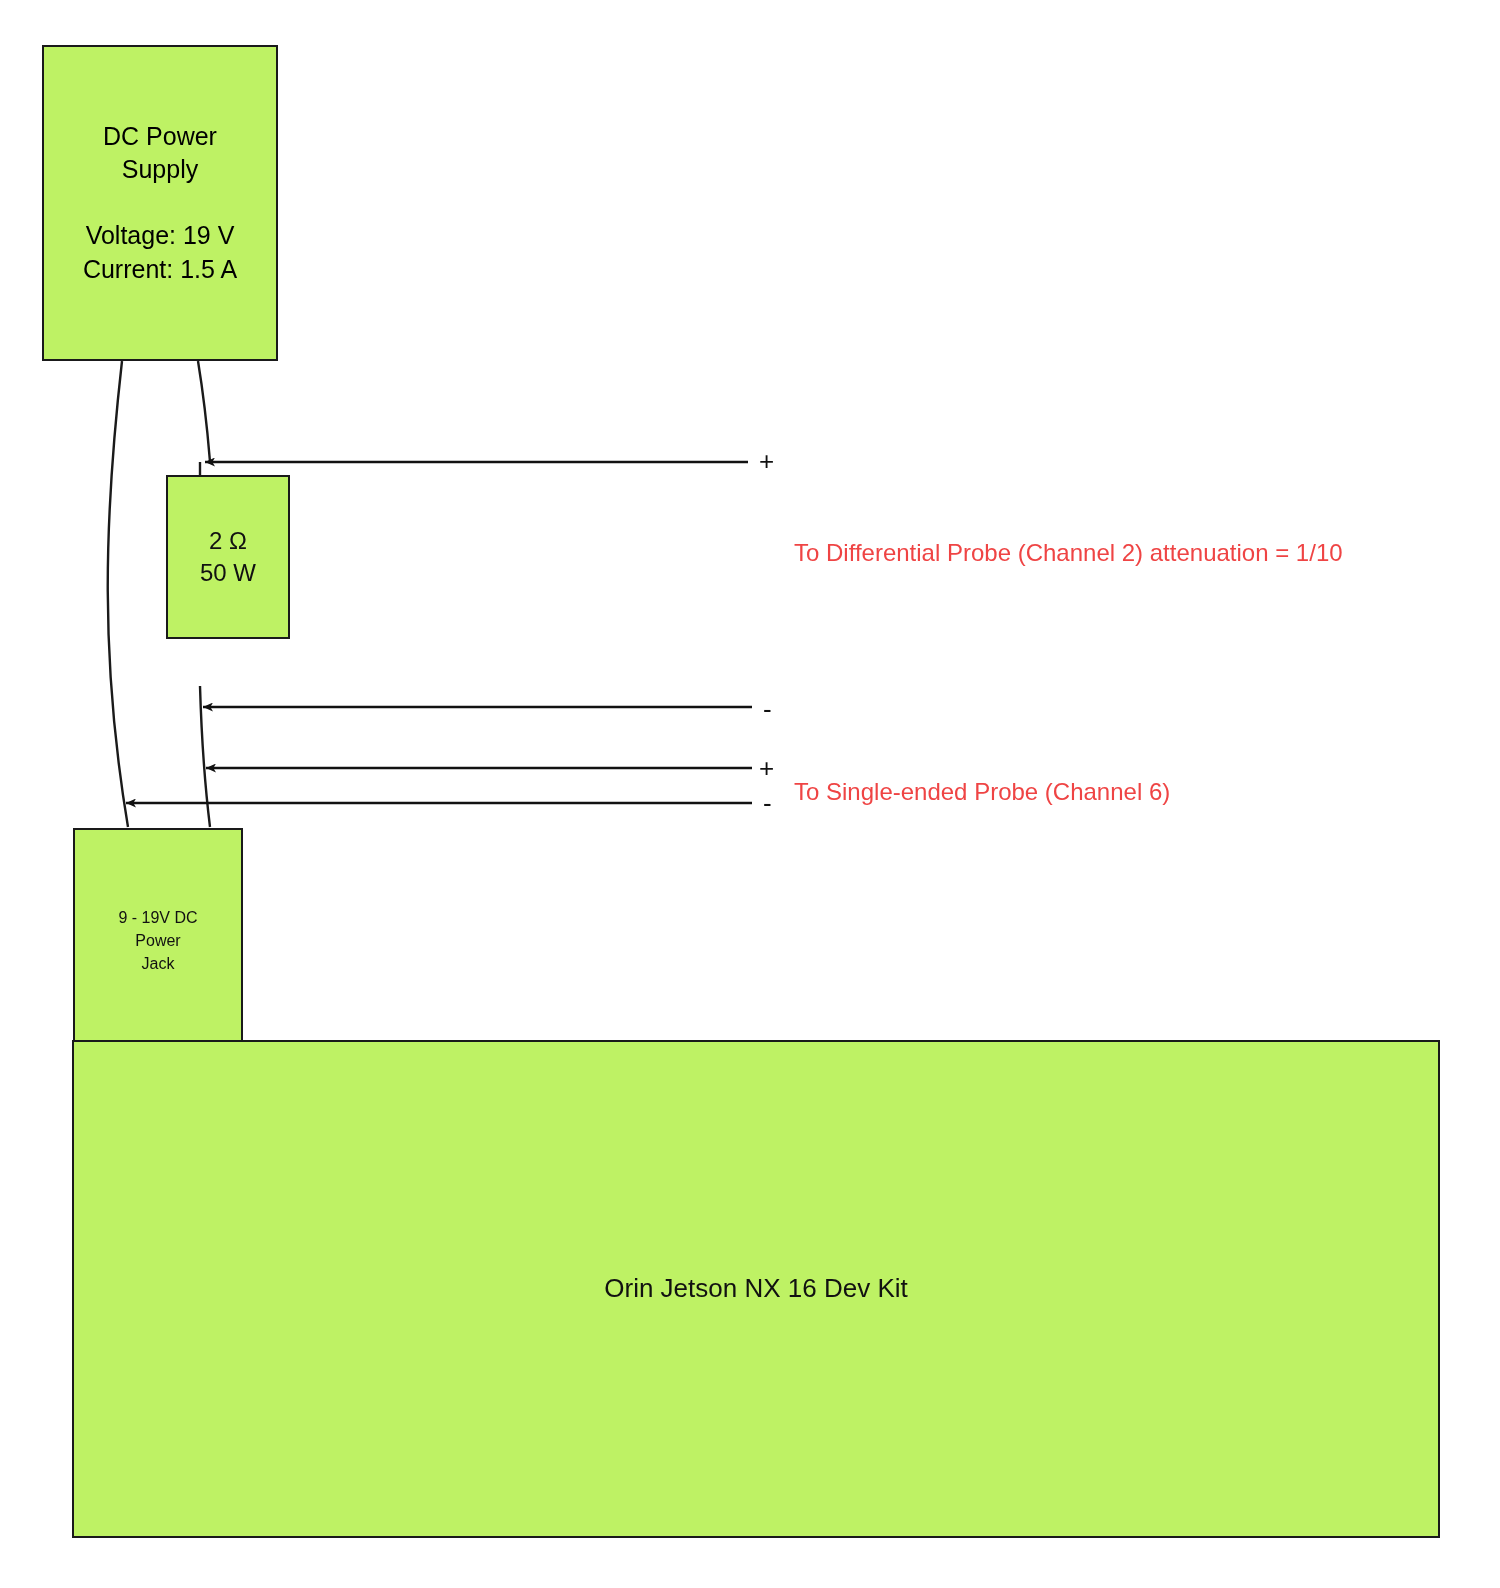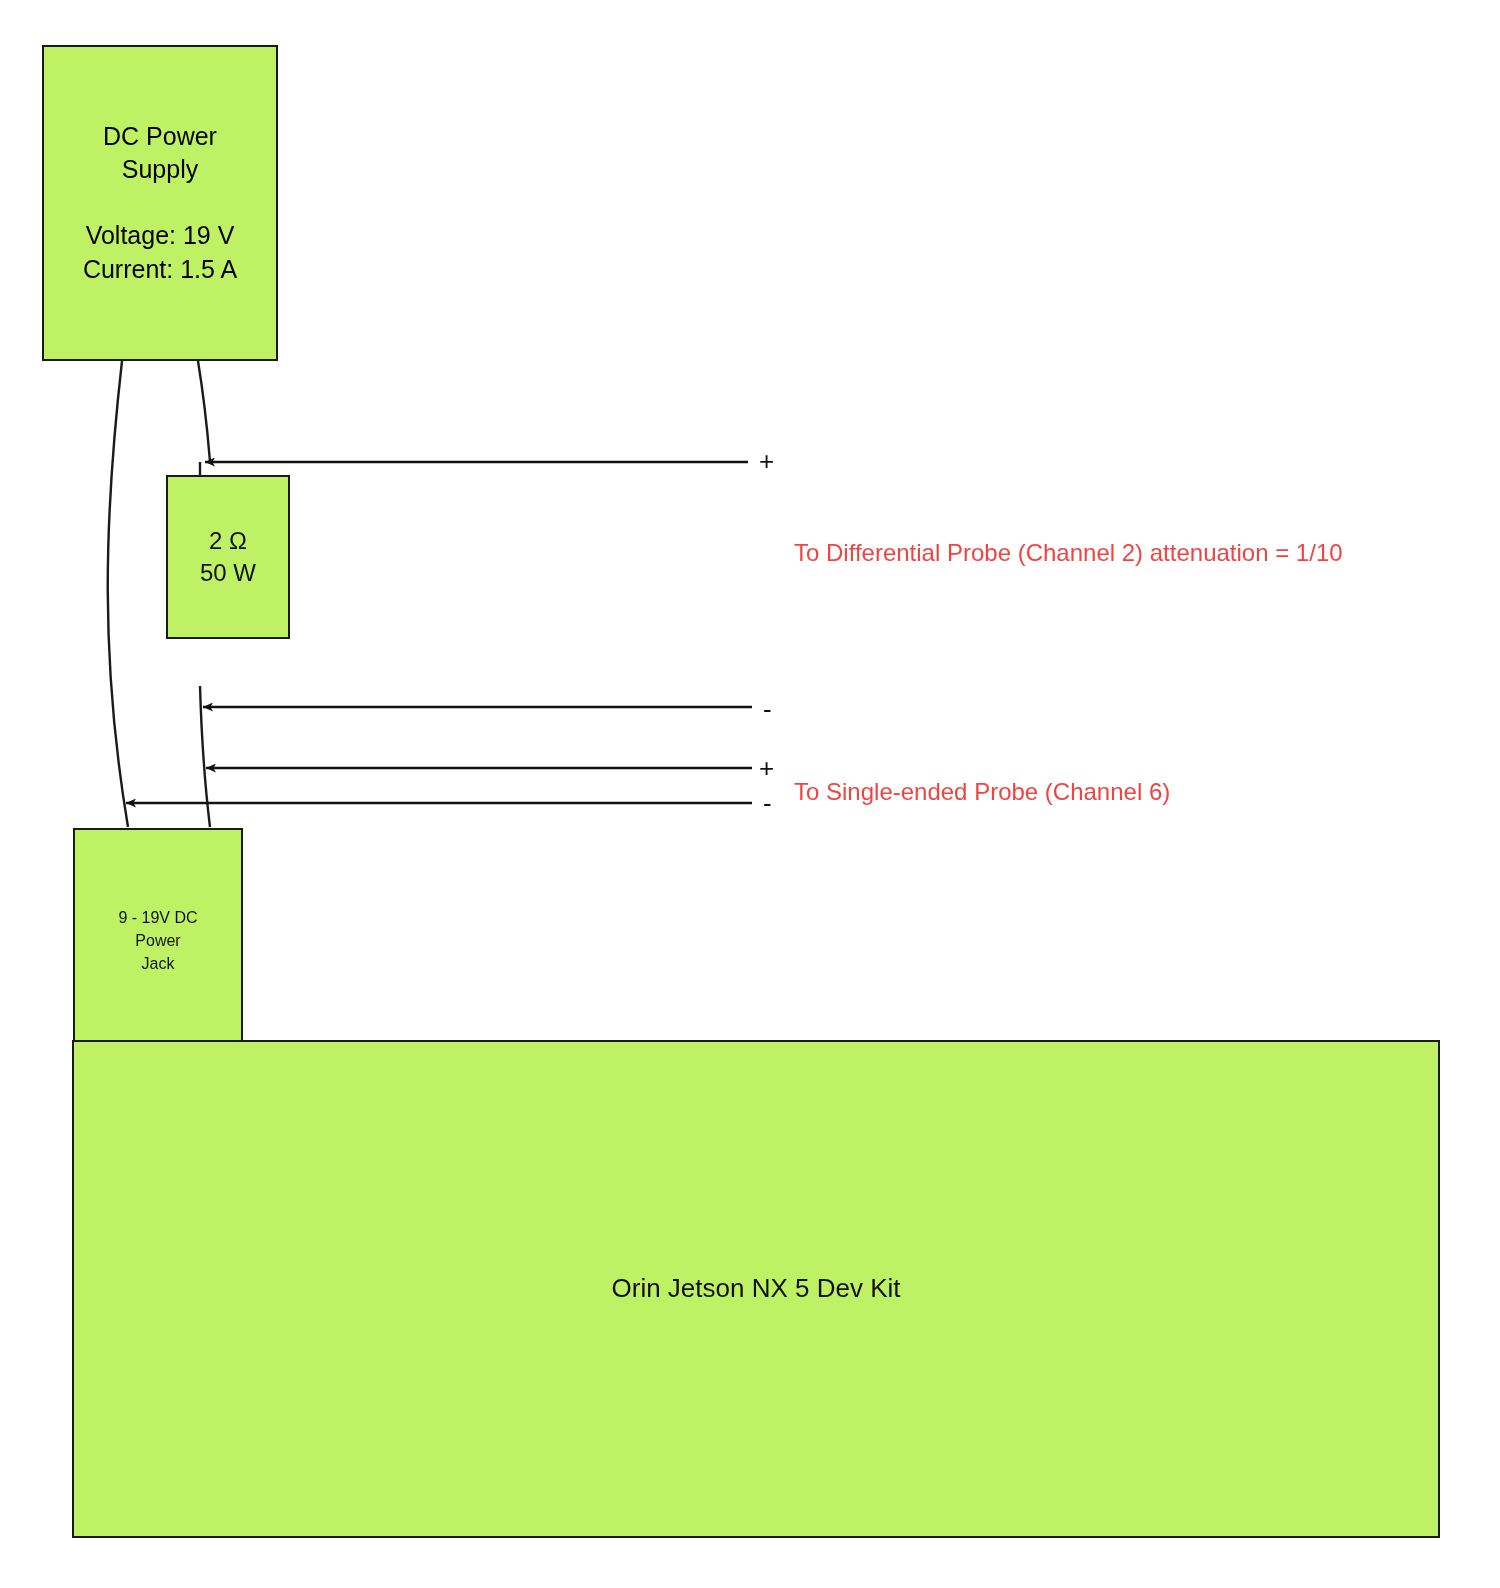--- a/index.html
+++ b/index.html
@@ -146,21 +146,21 @@
 50 W</div>
   </div>
 
   <div class="box" id="jack-box">
     <div class="box-text">9 - 19V DC
 Power
 Jack</div>
   </div>
 
   <div class="box" id="devkit-box">
-    <div class="box-text">Orin Jetson NX 5 Dev Kit</div>
+    <div class="box-text">Orin Jetson NX 16 Dev Kit</div>
   </div>
 
   <div class="sign" id="sign-plus-top">+</div>
   <div class="sign" id="sign-minus-mid">-</div>
   <div class="sign" id="sign-plus-low">+</div>
   <div class="sign" id="sign-minus-low">-</div>
 
   <div class="annot" id="annot-diff">To Differential Probe (Channel 2) attenuation = 1/10</div>
   <div class="annot" id="annot-single">To Single-ended Probe (Channel 6)</div>
 

